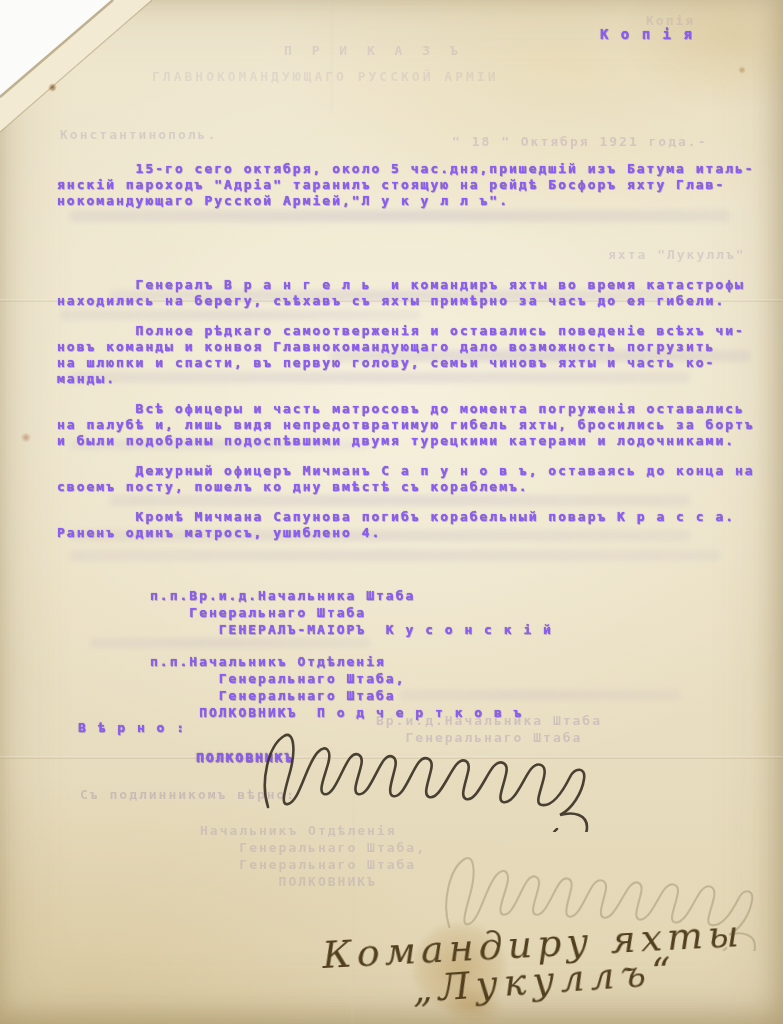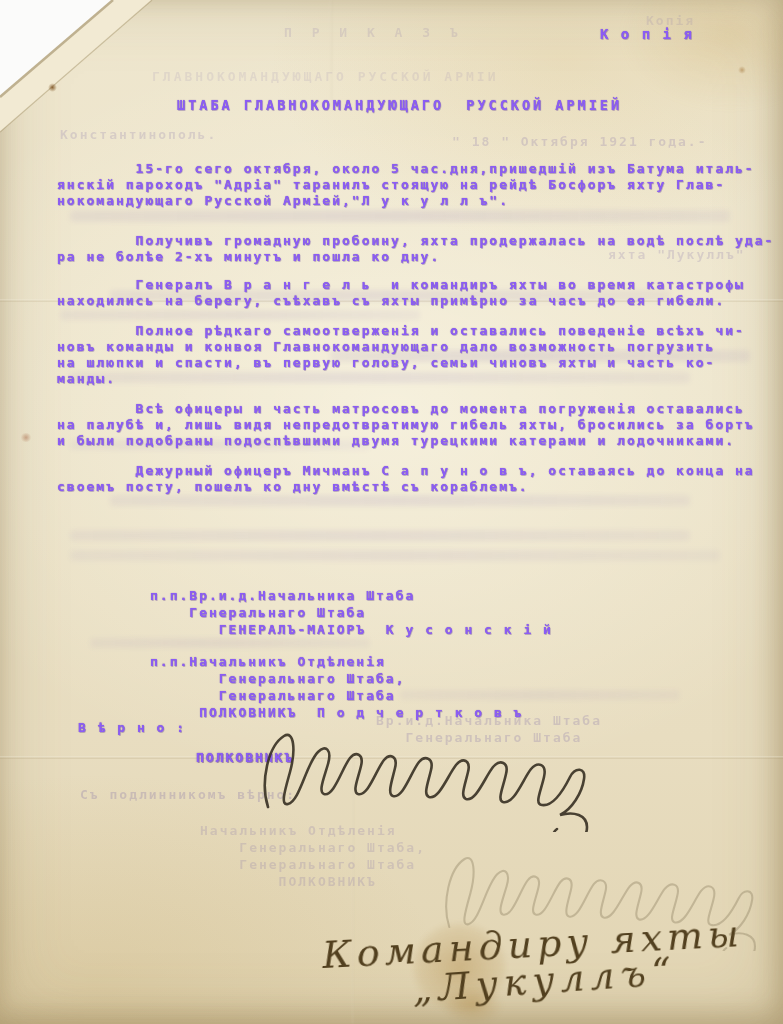--- a/index.html
+++ b/index.html
@@ -57,21 +57,21 @@
   <div class="crease-v" style="left:352px;top:758px;width:2px;height:266px;opacity:.45;"></div>
 
   <div class="stain" style="left:412px;top:922px;width:95px;height:90px;background:radial-gradient(ellipse at 50% 50%,rgba(164,120,45,.34),rgba(164,120,45,.12) 60%,transparent 75%);filter:blur(2px);"></div>
   <div class="stain" style="left:442px;top:985px;width:62px;height:40px;background:radial-gradient(ellipse at 50% 50%,rgba(164,120,45,.3),transparent 70%);filter:blur(2px);"></div>
   <div class="stain" style="left:48px;top:83px;width:9px;height:9px;background:radial-gradient(circle,rgba(120,75,25,.8),transparent 70%);"></div>
   <div class="stain" style="left:738px;top:66px;width:8px;height:8px;background:radial-gradient(circle,rgba(150,100,40,.5),transparent 70%);"></div>
   <div class="stain" style="left:20px;top:433px;width:12px;height:9px;background:radial-gradient(circle,rgba(150,70,35,.4),transparent 70%);"></div>
   <div class="stain" style="left:620px;top:-40px;width:220px;height:150px;background:radial-gradient(ellipse,rgba(200,168,100,.28),transparent 70%);filter:blur(4px);"></div>
 
   <div class="ghost" style="left:646px;top:12px;opacity:.15;">Копія</div>
-  <div class="ghost" style="left:284px;top:24px;opacity:.16;letter-spacing:6px;">П Р И К А З Ъ</div>
+  <div class="ghost" style="left:284px;top:42px;opacity:.16;letter-spacing:6px;">П Р И К А З Ъ</div>
   <div class="ghost" style="left:152px;top:68px;opacity:.12;letter-spacing:3px;">ГЛАВНОКОМАНДУЮЩАГО РУССКОЙ АРМІИ</div>
   <div class="ghost" style="left:60px;top:126px;opacity:.2;text-align:center;">Константинополь.</div>
   <div class="ghost" style="left:452px;top:133px;opacity:.22;">" 18 " Октября 1921 года.-</div>
   <div class="ghost" style="left:608px;top:246px;opacity:.2;">яхта "Лукуллъ"</div>
   <div class="ghost" style="left:376px;top:712px;opacity:.24;">Вр.и.д.Начальника Штаба
    Генеральнаго Штаба</div>
   <div class="ghost" style="left:80px;top:786px;opacity:.26;">Съ подлинникомъ вѣрно:</div>
   <div class="ghost" style="left:200px;top:822px;opacity:.2;">Начальникъ Отдѣленія
     Генеральнаго Штаба,
     Генеральнаго Штаба
@@ -83,38 +83,37 @@
   <div class="smudge" style="left:330px;top:350px;width:420px;height:12px;opacity:.6;"></div>
   <div class="smudge" style="left:70px;top:372px;width:620px;height:11px;opacity:.5;"></div>
   <div class="smudge" style="left:70px;top:440px;width:300px;height:10px;opacity:.4;"></div>
   <div class="smudge" style="left:110px;top:495px;width:580px;height:11px;opacity:.5;"></div>
   <div class="smudge" style="left:70px;top:530px;width:620px;height:11px;opacity:.45;"></div>
   <div class="smudge" style="left:70px;top:550px;width:650px;height:11px;opacity:.4;"></div>
   <div class="smudge" style="left:90px;top:638px;width:280px;height:10px;opacity:.4;"></div>
   <div class="smudge" style="left:400px;top:690px;width:280px;height:10px;opacity:.35;"></div>
 
   <div class="typed" style="left:600px;top:20px;font-size:14px;">К о п і я</div>
-  <div class="typed title" style="left:177px;top:91px;letter-spacing:3px;">ШТАБА ГЛАВНОКОМАНДУЮЩАГО  РУССКОЙ АРМІЕЙ</div>
 
   <div class="typed" style="left:57px;top:155px;">        15-го сего октября, около 5 час.дня,пришедшій изъ Батума италь-
 янскій пароходъ "Адріа" таранилъ стоящую на рейдѣ Босфоръ яхту Глав-
 нокомандующаго Русской Арміей,"Л у к у л л ъ".</div>
-  <div class="typed" style="left:57px;top:227px;">        Получивъ громадную пробоину, яхта продержалась на водѣ послѣ уда-
-ра не болѣе 2-хъ минутъ и пошла ко дну.</div>
   <div class="typed" style="left:57px;top:271px;">        Генералъ В р а н г е л ь  и командиръ яхты во время катастрофы
 находились на берегу, съѣхавъ съ яхты примѣрно за часъ до ея гибели.</div>
   <div class="typed" style="left:57px;top:317px;">        Полное рѣдкаго самоотверженія и оставались поведеніе всѣхъ чи-
 новъ команды и конвоя Главнокомандующаго дало возможность погрузить
 на шлюпки и спасти, въ первую голову, семьи чиновъ яхты и часть ко-
 манды.</div>
   <div class="typed" style="left:57px;top:395px;">        Всѣ офицеры и часть матросовъ до момента погруженія оставались
 на палубѣ и, лишь видя непредотвратимую гибель яхты, бросились за бортъ
 и были подобраны подоспѣвшими двумя турецкими катерами и лодочниками.</div>
   <div class="typed" style="left:57px;top:457px;">        Дежурный офицеръ Мичманъ С а п у н о в ъ, оставаясь до конца на
 своемъ посту, пошелъ ко дну вмѣстѣ съ кораблемъ.</div>
+  <div class="typed" style="left:57px;top:503px;">        Кромѣ Мичмана Сапунова погибъ корабельный поваръ К р а с с а.
+Раненъ одинъ матросъ, ушиблено 4.</div>
 
   <div class="typed sigblock" style="left:150px;top:581px;">п.п.Вр.и.д.Начальника Штаба
     Генеральнаго Штаба
        ГЕНЕРАЛЪ-МАІОРЪ  К у с о н с к і й</div>
   <div class="typed sigblock" style="left:150px;top:647px;">п.п.Начальникъ Отдѣленія
        Генеральнаго Штаба,
        Генеральнаго Штаба
      ПОЛКОВНИКЪ  П о д ч е р т к о в ъ</div>
 
   <div class="typed" style="left:78px;top:714px;">В ѣ р н о :</div>

